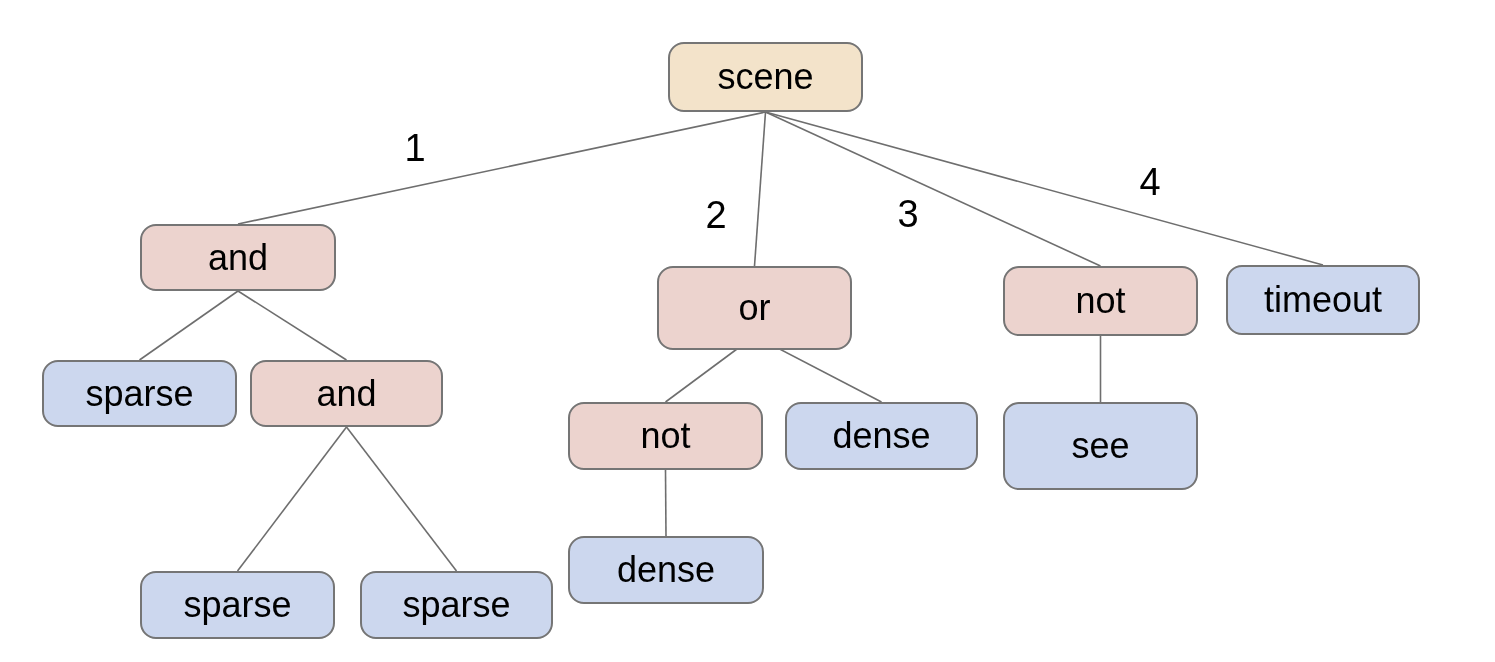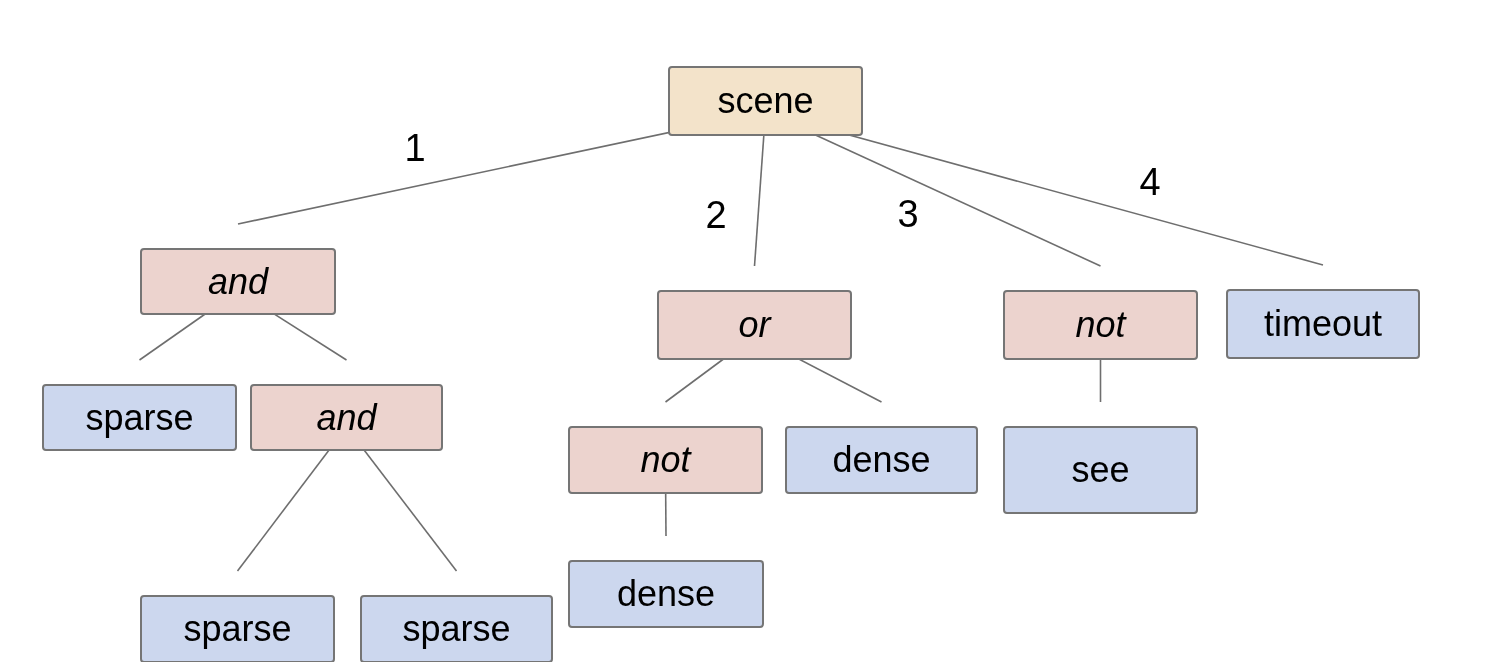--- a/index.html
+++ b/index.html
@@ -26,29 +26,28 @@
     stroke: var(--edge-color, #6e6e6e);
     stroke-width: 1.6;
   }
   .node {
     position: absolute;
     box-sizing: border-box;
     display: flex;
     align-items: center;
     justify-content: center;
     border: 2px solid var(--border-color, #757575);
-    border-radius: 4px;
+    border-radius: 16px;
     font-size: 36px;
     line-height: 1;
     color: var(--text-color, #000000);
     white-space: nowrap;
-    margin-top: 24px;
   }
   .node.root     { background: var(--root-fill, #f3e3ca); }
-  .node.operator { background: var(--operator-fill, #ecd3ce); font-style: italic; }
+  .node.operator { background: var(--operator-fill, #ecd3ce); }
   .node.leaf     { background: var(--leaf-fill, #ccd7ee); }
   .edge-label {
     position: absolute;
     transform: translate(-50%, -50%);
     font-size: 38px;
     line-height: 1;
     color: var(--text-color, #000000);
   }
 </style>
 </head>
@@ -65,21 +64,21 @@
       <line x1="346.5" y1="427" x2="237.5" y2="571"></line>
       <line x1="346.5" y1="427" x2="456.5" y2="571"></line>
       <line x1="754.5" y1="336" x2="665.5" y2="402"></line>
       <line x1="754.5" y1="336" x2="881.5" y2="402"></line>
       <line x1="665.5" y1="470" x2="666" y2="536"></line>
       <line x1="1100.5" y1="336" x2="1100.5" y2="402"></line>
     </svg>
   <div id="node-layer">
       <div class="node root" style="left: 668px; top: 42px; width: 195px; height: 70px;">scene</div>
       <div class="node operator" style="left: 140px; top: 224px; width: 196px; height: 67px;">and</div>
-      <div class="node operator" style="left: 657px; top: 266px; width: 195px; height: 70px;">or</div>
+      <div class="node operator" style="left: 657px; top: 266px; width: 195px; height: 84px;">or</div>
       <div class="node operator" style="left: 1003px; top: 266px; width: 195px; height: 70px;">not</div>
       <div class="node leaf" style="left: 1226px; top: 265px; width: 194px; height: 70px;">timeout</div>
       <div class="node leaf" style="left: 42px; top: 360px; width: 195px; height: 67px;">sparse</div>
       <div class="node operator" style="left: 250px; top: 360px; width: 193px; height: 67px;">and</div>
       <div class="node operator" style="left: 568px; top: 402px; width: 195px; height: 68px;">not</div>
       <div class="node leaf" style="left: 785px; top: 402px; width: 193px; height: 68px;">dense</div>
       <div class="node leaf" style="left: 1003px; top: 402px; width: 195px; height: 88px;">see</div>
       <div class="node leaf" style="left: 140px; top: 571px; width: 195px; height: 68px;">sparse</div>
       <div class="node leaf" style="left: 360px; top: 571px; width: 193px; height: 68px;">sparse</div>
       <div class="node leaf" style="left: 568px; top: 536px; width: 196px; height: 68px;">dense</div>

